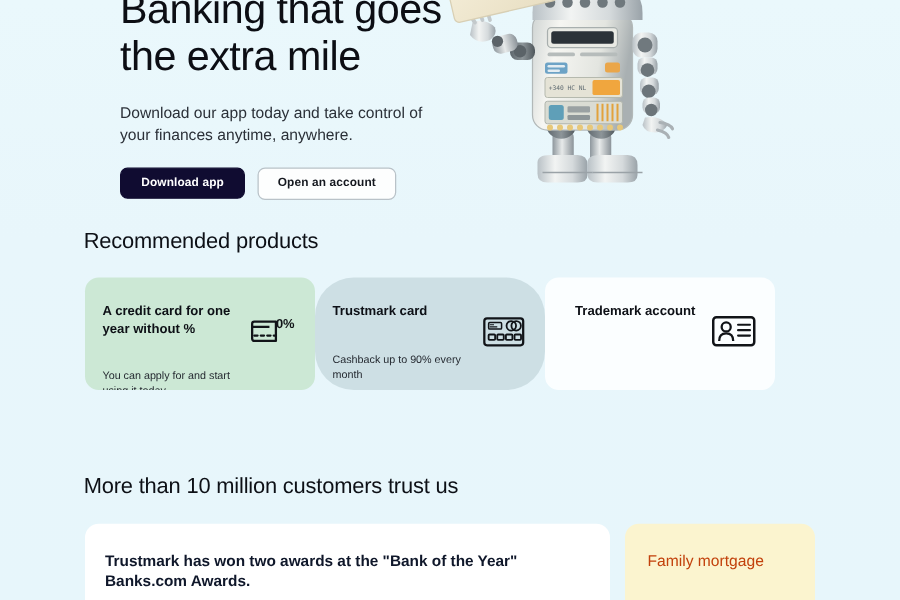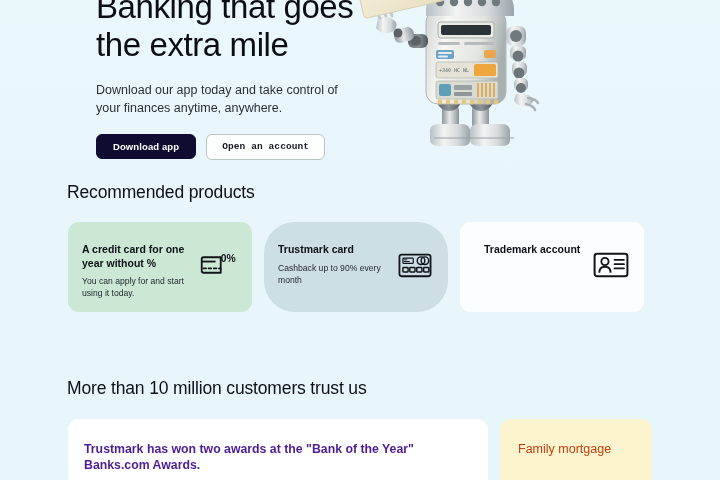--- a/index.html
+++ b/index.html
@@ -85,21 +85,20 @@
     color: #ffffff;
     border: 1px solid #100c31;
     padding: 0 16px;
   }
 
   .btn-secondary {
     background: #fdfefe;
     color: #15181f;
     border: 1px solid #b9c2c8;
     padding: 12px 15px;
-    font-family: Liberation Mono, monospace;
   }
 
   
   .robot-wrap {
     position: absolute;
     right: 86px;
     top: -34px;
     width: 220px;
     height: 210px;
   }
@@ -118,21 +117,21 @@
   .section-title.trust    { top: 378px; }
 
   
   .products-row {
     position: absolute;
     left: 68px;
     top: 222px;
     width: 584px;
     height: 90px;
     display: flex;
-    gap: 12px;
+    gap: 0;
   }
 
   .pcard {
     position: relative;
     width: 184px;
     height: 90px;
     border-radius: 11px;
     padding: 21px 14px 0 14px;
     overflow: hidden;
   }
@@ -143,21 +142,21 @@
 
   .pcard-title {
     font-size: 10.5px;
     font-weight: 700;
     line-height: 1.3;
     color: #0d1016;
     width: 118px;
   }
 
   .pcard-desc {
-    margin-top: 6px;
+    margin-top: 25px;
     font-size: 8.6px;
     line-height: 1.38;
     color: #252a31;
     width: 120px;
   }
 
   .pcard-icon {
     position: absolute;
     right: 14px;
     top: 28px;
@@ -191,21 +190,21 @@
   .tcard-yellow {
     width: 152px;
     background: #fbf4cf;
     padding: 22px 0 0 18px;
   }
 
   .tcard-white-text {
     font-size: 12.3px;
     font-weight: 700;
     line-height: 1.32;
-    color: #4c1d95;
+    color: #0f172a;
   }
 
   .tcard-yellow-text {
     font-size: 12.5px;
     font-weight: 400;
     line-height: 1.3;
     color: #c2410c;
   }
 </style>
 </head>

